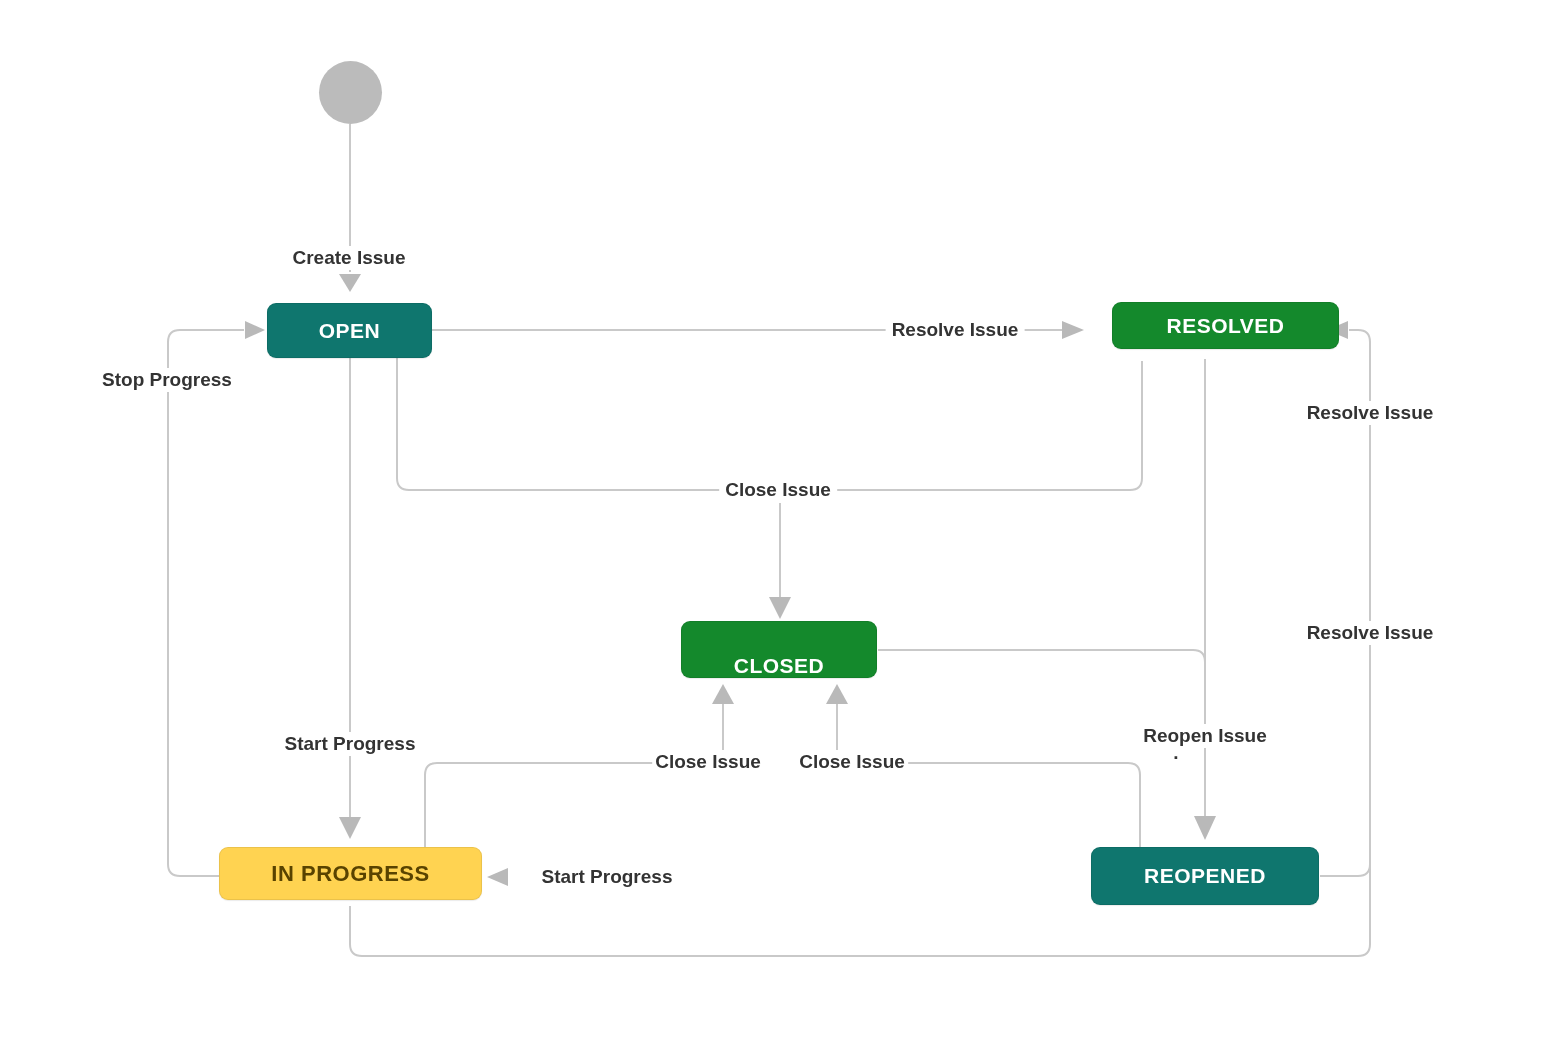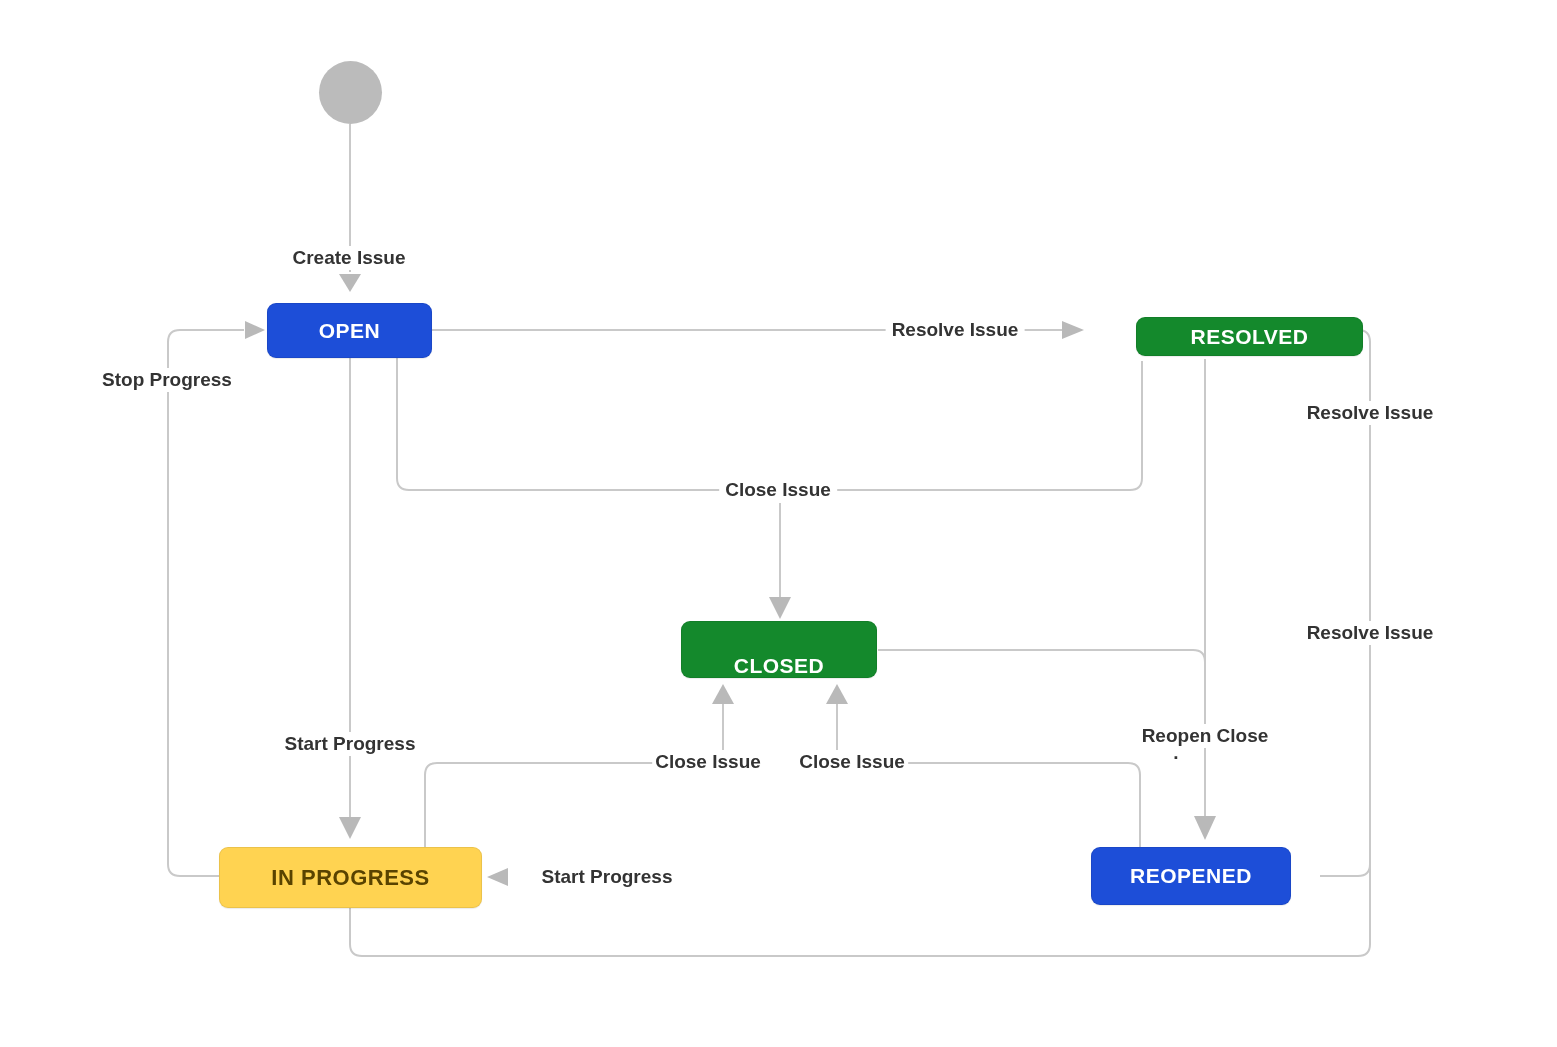--- a/index.html
+++ b/index.html
@@ -13,21 +13,21 @@
   #edges{position:absolute;left:0;top:0;width:1557px;height:1047px;z-index:1;}
   .node{
     position:absolute;z-index:3;
     display:flex;align-items:center;justify-content:center;
     border-radius:9px;
     font-weight:bold;font-size:21px;letter-spacing:.5px;
     color:#ffffff;
     box-shadow:inset 0 0 0 1px rgba(0,0,0,0.08), 0 1px 1px rgba(0,0,0,0.08);
     cursor:default;
   }
-  .node.blue{background:#1d4ed8;}
+  .node.blue{background:#0f766e;}
   .node.green{background:#14892C;}
   .node.yellow{background:#FFD351;color:#594300;}
   #node-start{
     position:absolute;z-index:3;
     width:63px;height:63px;border-radius:50%;
     background:#BBBBBB;
   }
   .edge-label{
     position:absolute;z-index:4;
     transform:translate(-50%,-50%);
@@ -37,24 +37,24 @@
     white-space:nowrap;
   }
   .stray{
     position:absolute;z-index:4;
     transform:translate(-50%,-50%);
     font-weight:bold;font-size:19px;color:#333333;
     background:#ffffff;line-height:8px;height:8px;
   }
   
   #node-open       {left:267px;top:303px;width:165px;height:55px;}
-  #node-resolved   {left:1136px;top:302px;width:227px;height:39px;margin-top:15px;}
+  #node-resolved   {left:1112px;top:302px;width:227px;height:47px;}
   #node-closed     {left:681px;top:621px;width:196px;height:57px;align-items:flex-end;}
-  #node-inprogress {left:219px;top:847px;width:263px;height:61px;font-size:22px;}
-  #node-reopened   {left:1091px;top:847px;width:200px;height:58px;}
+  #node-inprogress {left:219px;top:847px;width:263px;height:53px;font-size:22px;}
+  #node-reopened   {left:1091px;top:847px;width:228px;height:58px;}
   #node-start      {left:319px;top:61px;}
 </style>
 </head>
 <body>
 
 <div id="canvas">
 
   <svg id="edges" viewBox="0 0 1557 1047" xmlns="http://www.w3.org/2000/svg">
     <g stroke="#C9C9C9" stroke-width="2" fill="none">
       <path d="M350 124 V272"></path>
@@ -101,20 +101,20 @@
   <div class="node blue" id="node-reopened">
     <span>REOPENED</span>
   </div>
 
   <div class="edge-label" style="left:349px;top:258px;">Create Issue</div>
   <div class="edge-label" style="left:955px;top:330px;">Resolve Issue</div>
   <div class="edge-label" style="left:167px;top:380px;">Stop Progress</div>
   <div class="edge-label" style="left:1370px;top:413px;">Resolve Issue</div>
   <div class="edge-label" style="left:778px;top:490px;">Close Issue</div>
   <div class="edge-label" style="left:1370px;top:633px;">Resolve Issue</div>
-  <div class="edge-label" style="left:1205px;top:736px;">Reopen Close</div>
+  <div class="edge-label" style="left:1205px;top:736px;">Reopen Issue</div>
   <div class="edge-label" style="left:350px;top:744px;">Start Progress</div>
   <div class="edge-label" style="left:708px;top:762px;padding:1px 3px;">Close Issue</div>
   <div class="edge-label" style="left:852px;top:762px;padding:1px 3px;">Close Issue</div>
   <div class="edge-label" style="left:607px;top:877px;">Start Progress</div>
   <div class="stray" style="left:1176px;top:753px;">.</div>
 
 </div>
 
 </body></html>

